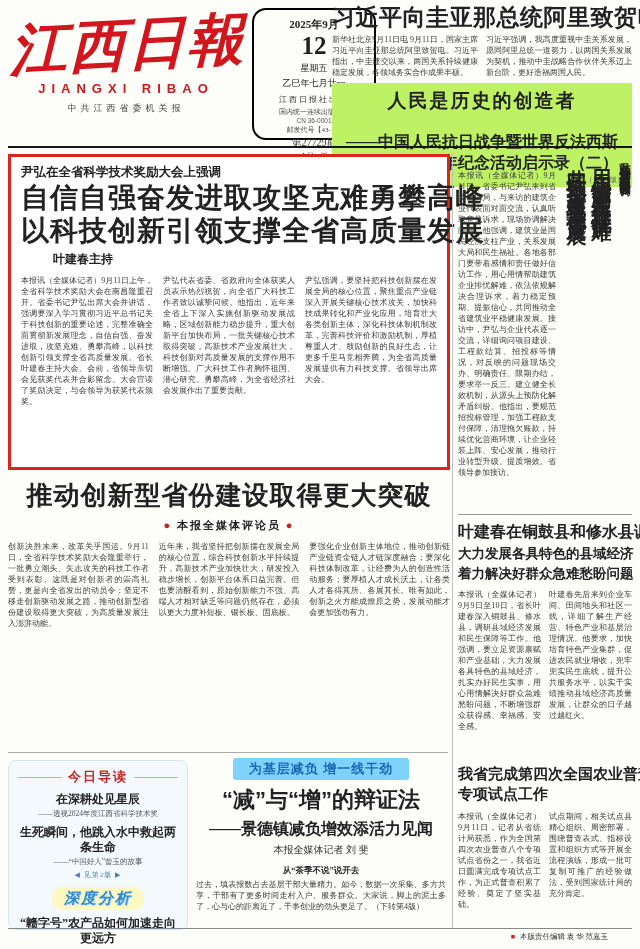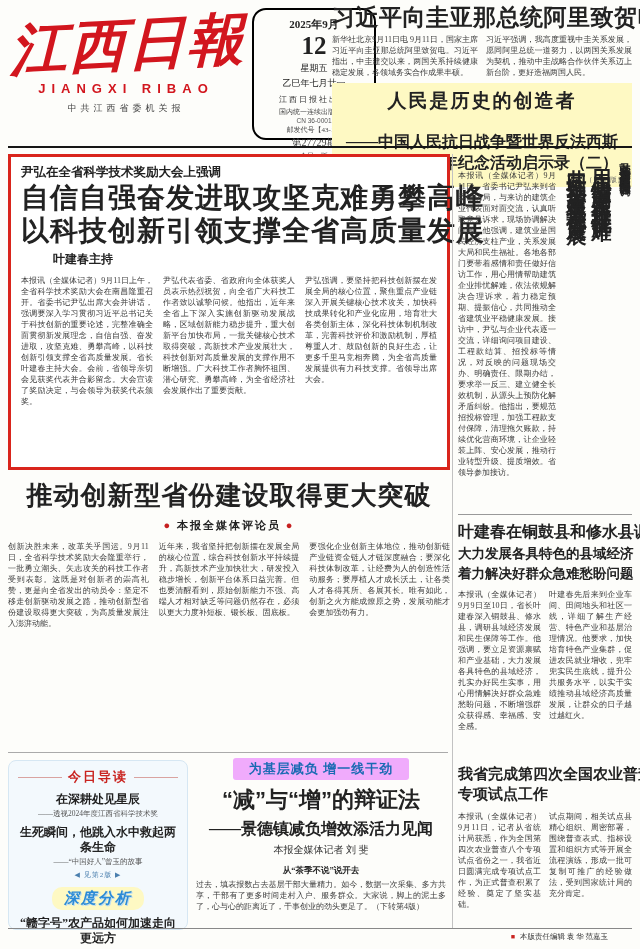--- a/index.html
+++ b/index.html
@@ -26,21 +26,21 @@
   .db-pub{font-size:8px;letter-spacing:2px;margin-top:4px;color:#333;}
   .db-issnl{font-size:7px;margin-top:2px;color:#444;}
   .db-issn{font-size:6.5px;color:#555;}
   .db-post{font-size:7px;margin-top:1px;color:#444;}
   .db-issue{font-size:10px;margin-top:1px;color:#444;}
   .db-pages{font-size:7px;margin-top:1px;color:#444;}
   
   .topstory{left:332px;top:4px;width:300px;}
   .ts-h{font-size:23px;font-weight:900;letter-spacing:0.5px;white-space:nowrap;line-height:1.15;}
   .ts-cols{margin-top:4px;gap:8px;height:44px;}
-  .peoplebox{margin-top:5px;background:#fef9c3;padding:5px 8px 2px;text-align:center;}
+  .peoplebox{margin-top:5px;background:#bef264;padding:5px 8px 2px;text-align:center;}
   .pb-title{font-size:19px;font-weight:900;letter-spacing:2px;}
   .pb-sub{font-size:16px;font-weight:bold;margin-top:18px;}
   .pb-ref{font-size:7px;color:#666;text-align:right;margin-top:1px;}
   .headrule{left:8px;width:624px;top:146px;border-top:2.5px solid #161616;}
   
   .redbox{left:8px;top:154px;width:442px;height:316px;border:3px solid #d9251c;padding:7px 10px;background:#fff;}
   .rb-kicker{font-size:12.5px;font-weight:bold;}
   .rb-h{font-size:28px;font-weight:900;line-height:1.18;letter-spacing:1px;white-space:nowrap;}
   .rb-by{font-size:12px;font-weight:bold;margin-top:4px;padding-left:32px;}
   .rb-cols{gap:10px;margin-top:7px;height:160px;}
@@ -71,21 +71,21 @@
   .dg-line{flex:1;height:1px;background:#d9a3a0;}
   .dg-title{color:#c9231f;font-weight:900;font-size:13px;letter-spacing:2px;}
   .dg-item-t{font-size:12px;font-weight:bold;line-height:1.3;margin-top:6px;}
   .dg-item-s{font-size:7.5px;color:#555;margin-top:1px;}
   .dg-page{font-size:7px;color:#4a7fae;margin-top:3px;letter-spacing:1px;}
   .dg-logo{display:inline-block;margin-top:7px;font-size:15px;font-weight:900;font-style:italic;
            color:#2b8ad6;letter-spacing:2px;background:#fef9c3;border-radius:10px;padding:2px 12px;
            text-shadow:1px 1px 0 #bcdcf2;}
   
   .dial{left:196px;top:758px;width:250px;text-align:center;}
-  .dl-badge{display:inline-block;background:#f0abfc;color:#1a6ab3;font-weight:bold;font-size:13px;
+  .dl-badge{display:inline-block;background:#7dd3fc;color:#1a6ab3;font-weight:bold;font-size:13px;
             padding:2px 16px;border-radius:3px;letter-spacing:1px;}
   .dl-h{font-size:22px;font-weight:900;margin-top:5px;white-space:nowrap;}
   .dl-sub{font-size:16px;font-weight:bold;margin-top:4px;}
   .dl-by{font-size:10px;margin-top:3px;color:#333;}
   .dl-cols{gap:10px;margin-top:6px;height:84px;text-align:left;}
   .dl-subhead{font-size:8.5px;font-weight:bold;text-align:center;margin:2px 0;}
   
   .census{left:458px;top:764px;width:174px;}
   .cs-h{font-size:15px;font-weight:900;line-height:1.35;white-space:nowrap;}
   .cs-cols{gap:8px;margin-top:6px;height:112px;}

